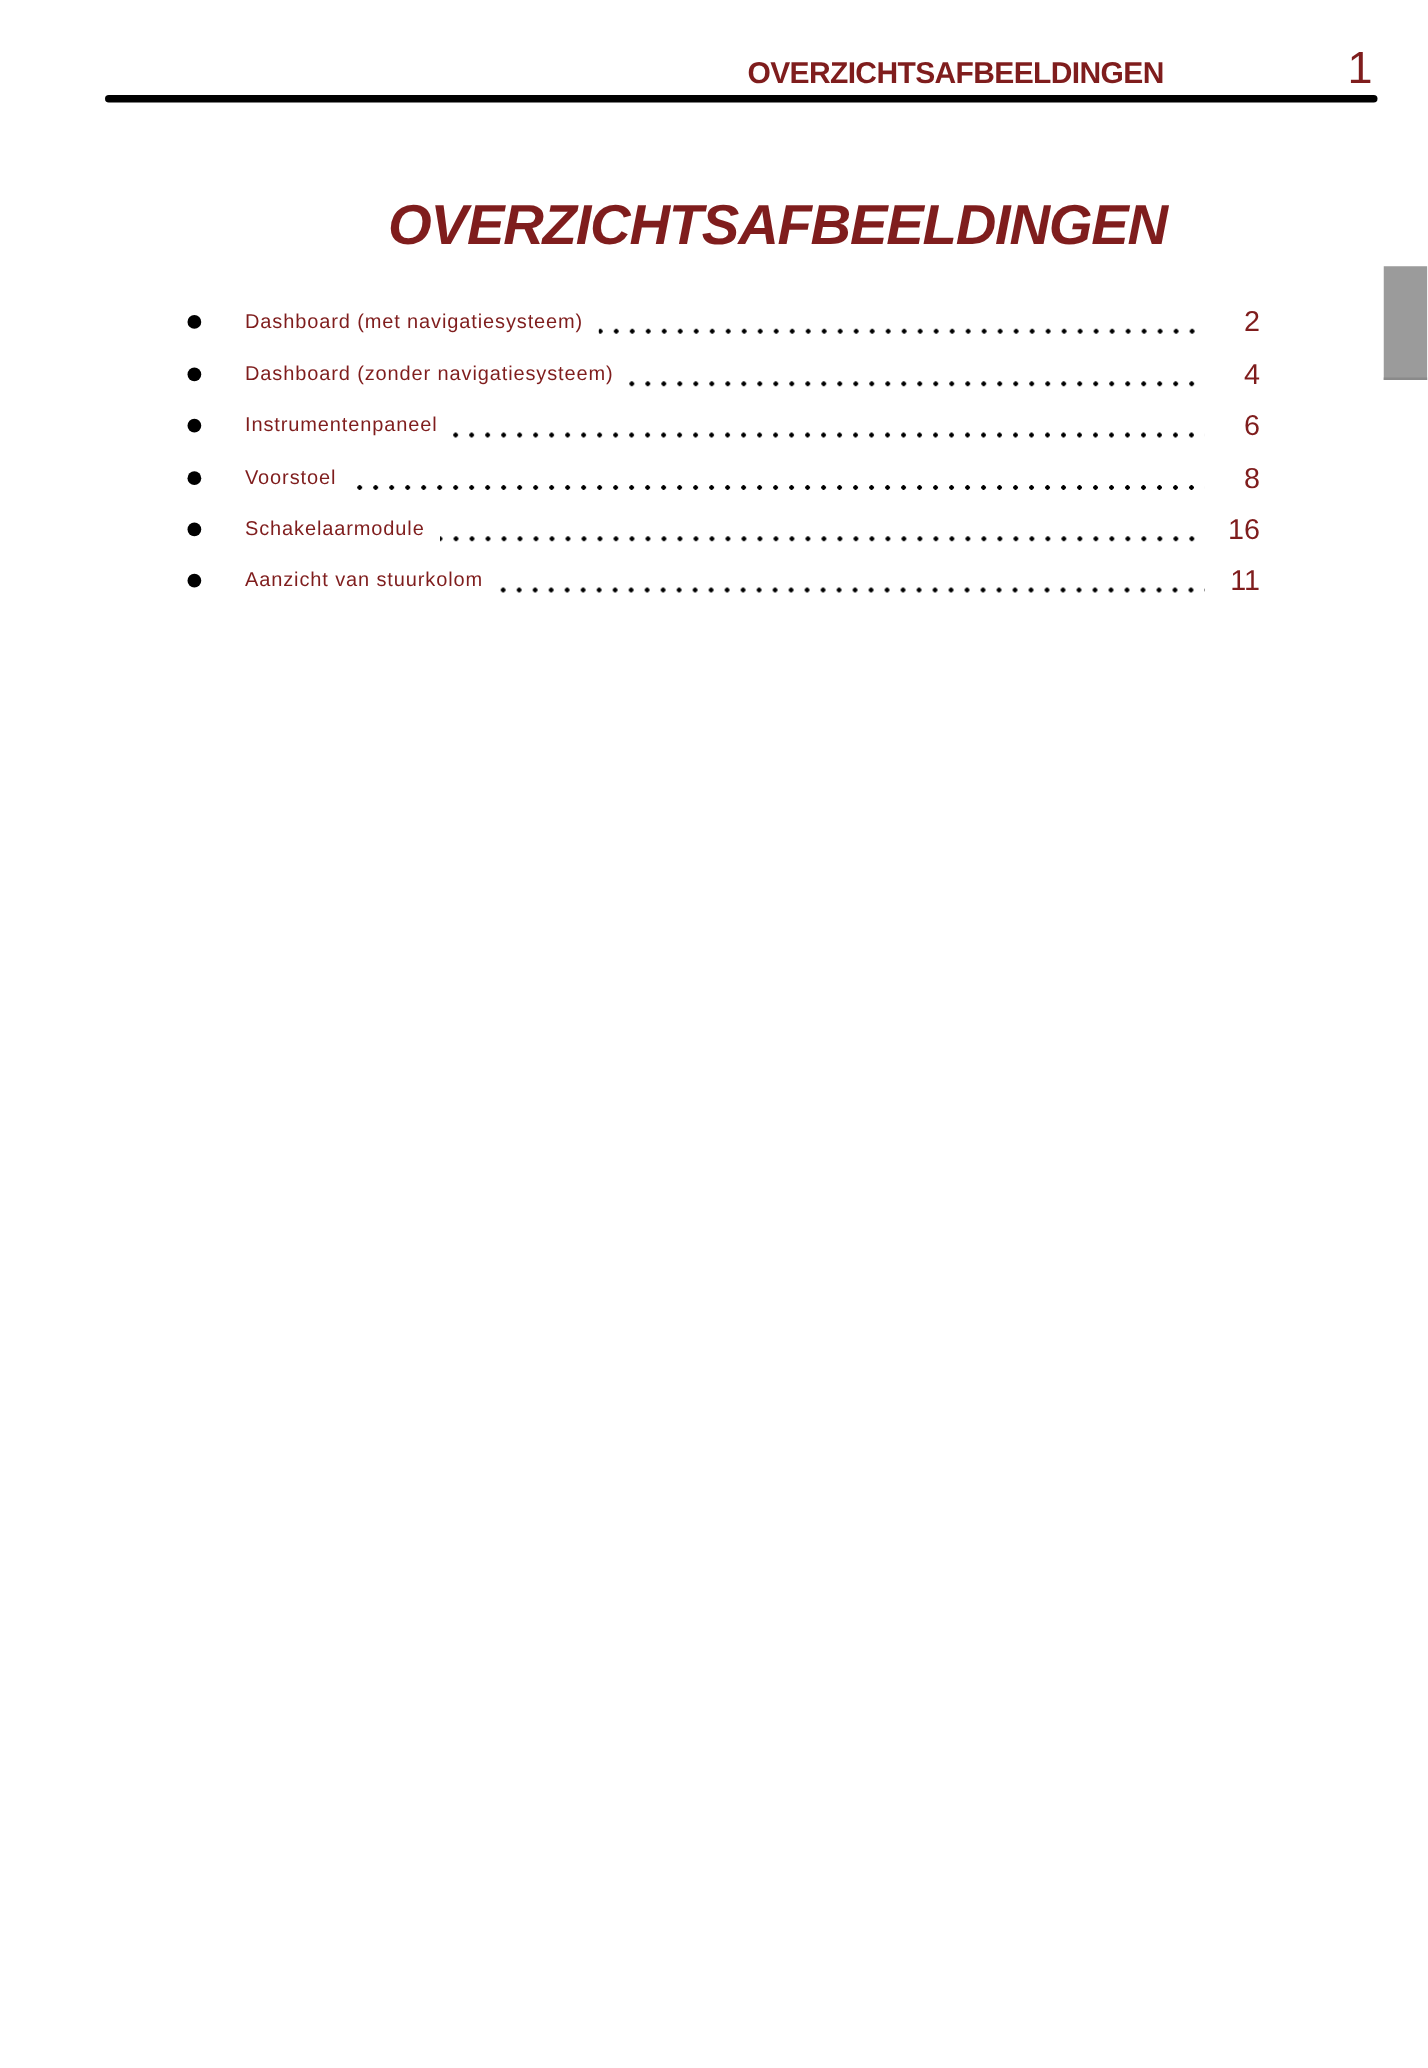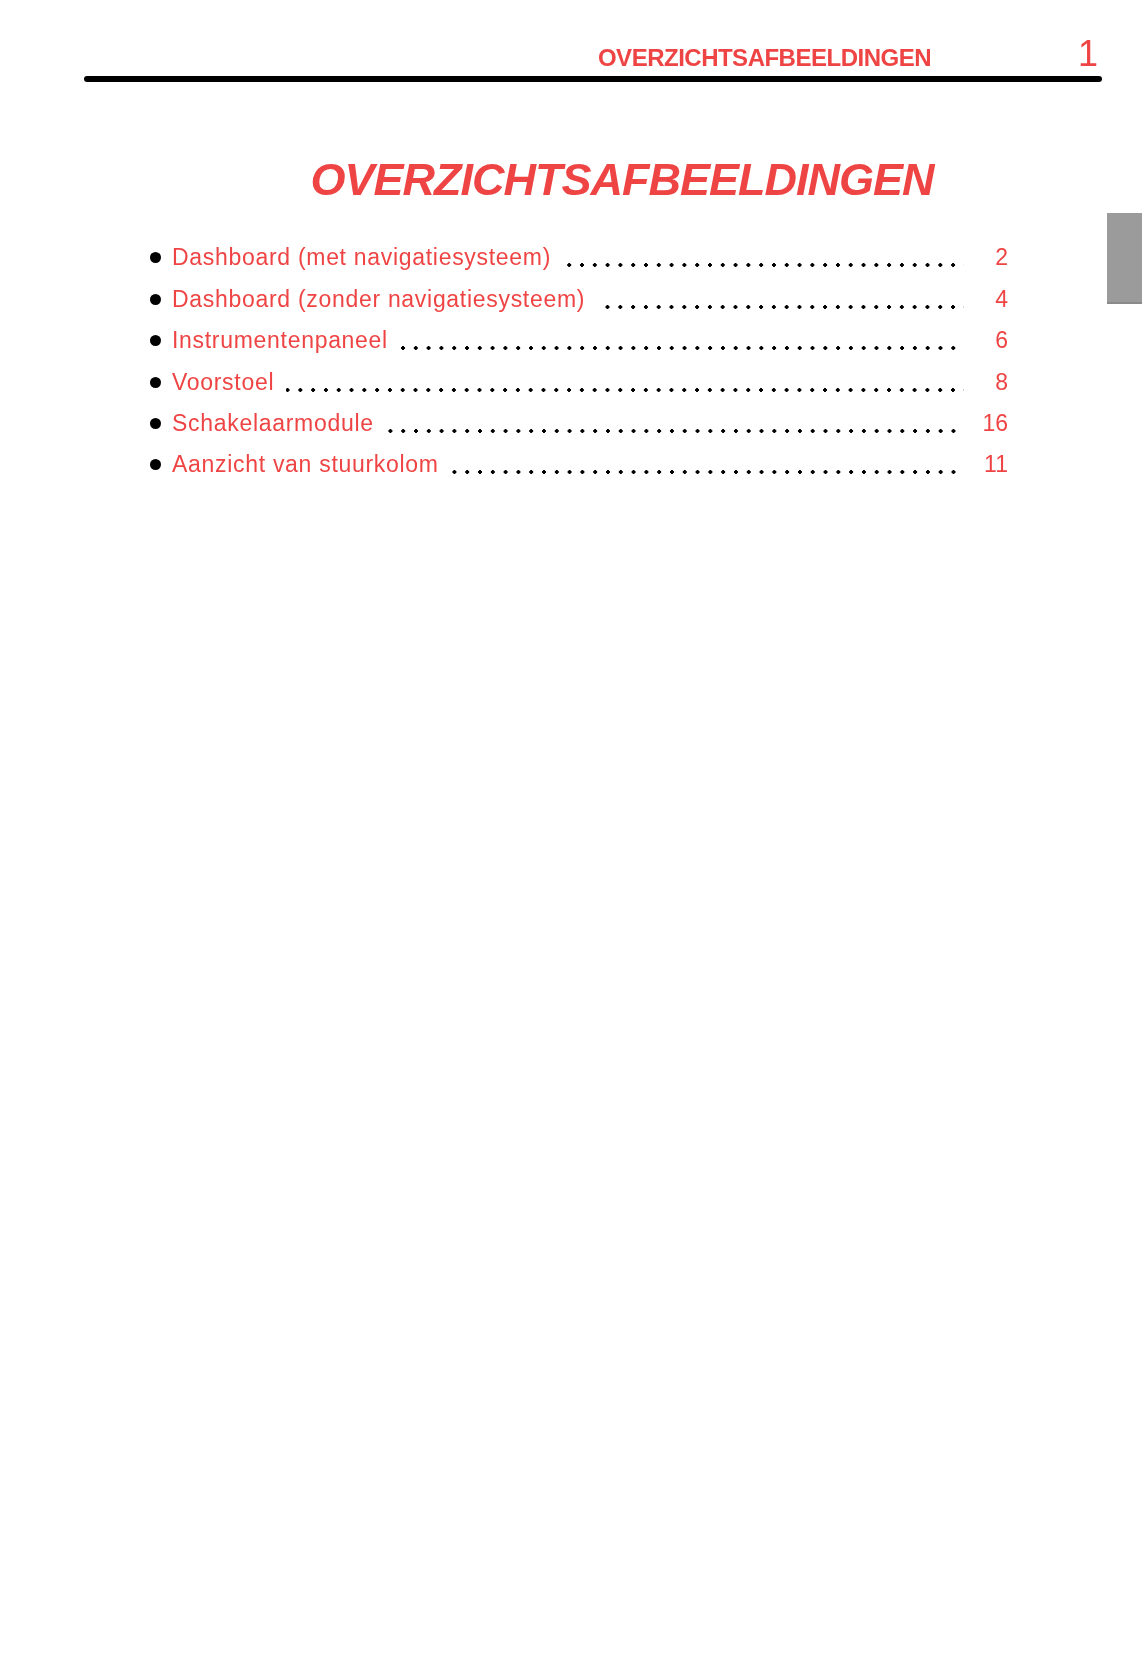--- a/index.html
+++ b/index.html
@@ -3,21 +3,21 @@
 <meta charset="utf-8">
 <style>
   * { margin: 0; padding: 0; box-sizing: border-box; }
   html, body { background: #ffffff; }
   .page {
     position: relative;
     width: 1142px;
     height: 1654px;
     background: #ffffff;
     font-family: "Liberation Sans", "DejaVu Sans", sans-serif;
-    color: #ef4444;
+    color: #7f1d1d;
     overflow: hidden;
   }
 
   
   .header {
     position: absolute;
     top: 36px;
     left: 0;
     width: 1142px;
     display: flex;
@@ -90,24 +90,25 @@
   .bullet {
     flex: none;
     width: 11px;
     height: 11px;
     border-radius: 50%;
     background: #000000;
     margin: 0 11px 9px 0;
   }
   .toc-label {
     flex: none;
-    font-size: 23px;
+    font-size: 16px;
     line-height: 29px;
     letter-spacing: 0.7px;
     white-space: nowrap;
+    margin-left: 24px;
   }
   .leader {
     flex: 1 1 auto;
     height: 4px;
     margin: 0 14px 5px 12px;
     background-image: radial-gradient(circle at 2px 2px, #000 1.7px, transparent 1.9px);
     background-size: 12.8px 4px;
     background-repeat: repeat-x;
     background-position: right bottom;
   }

